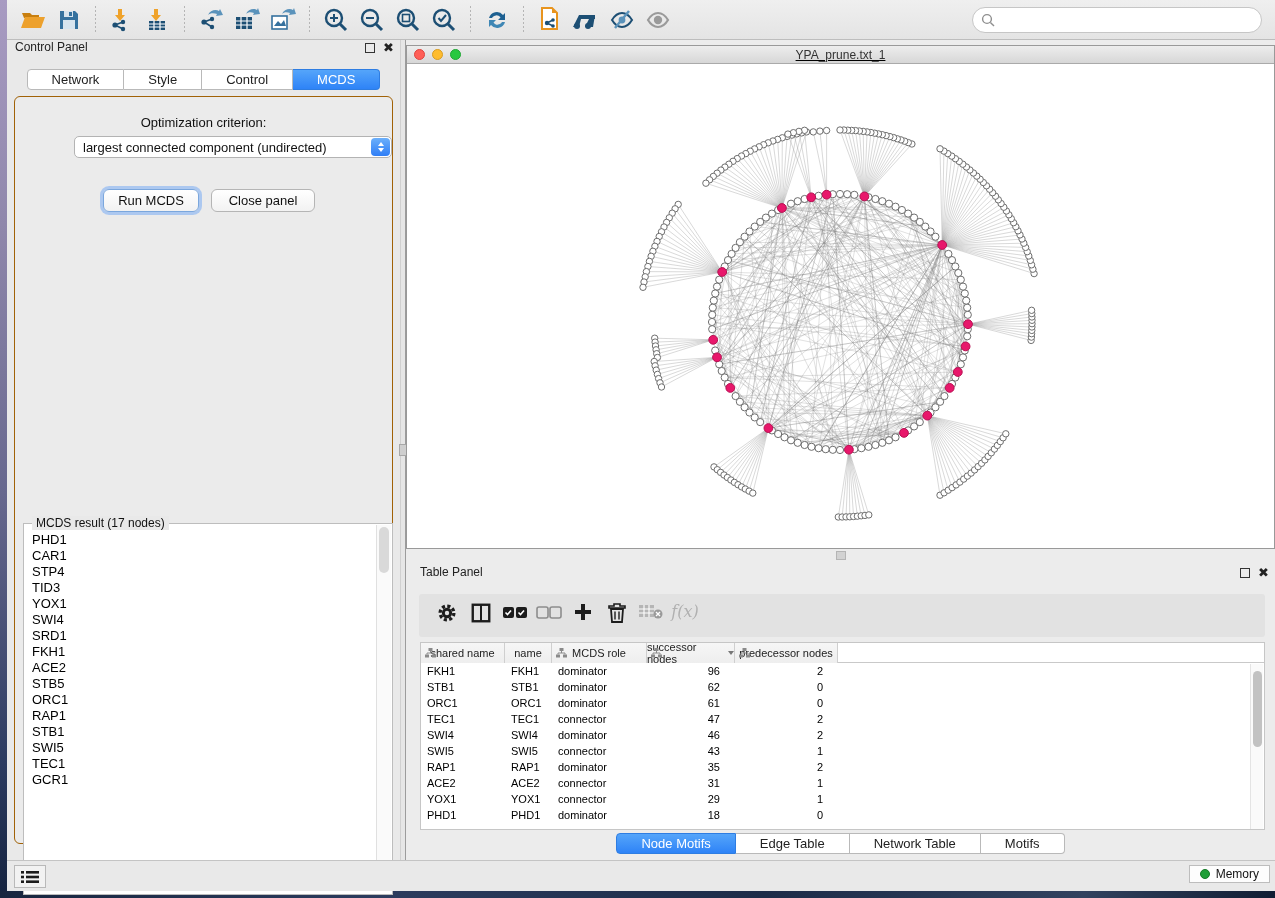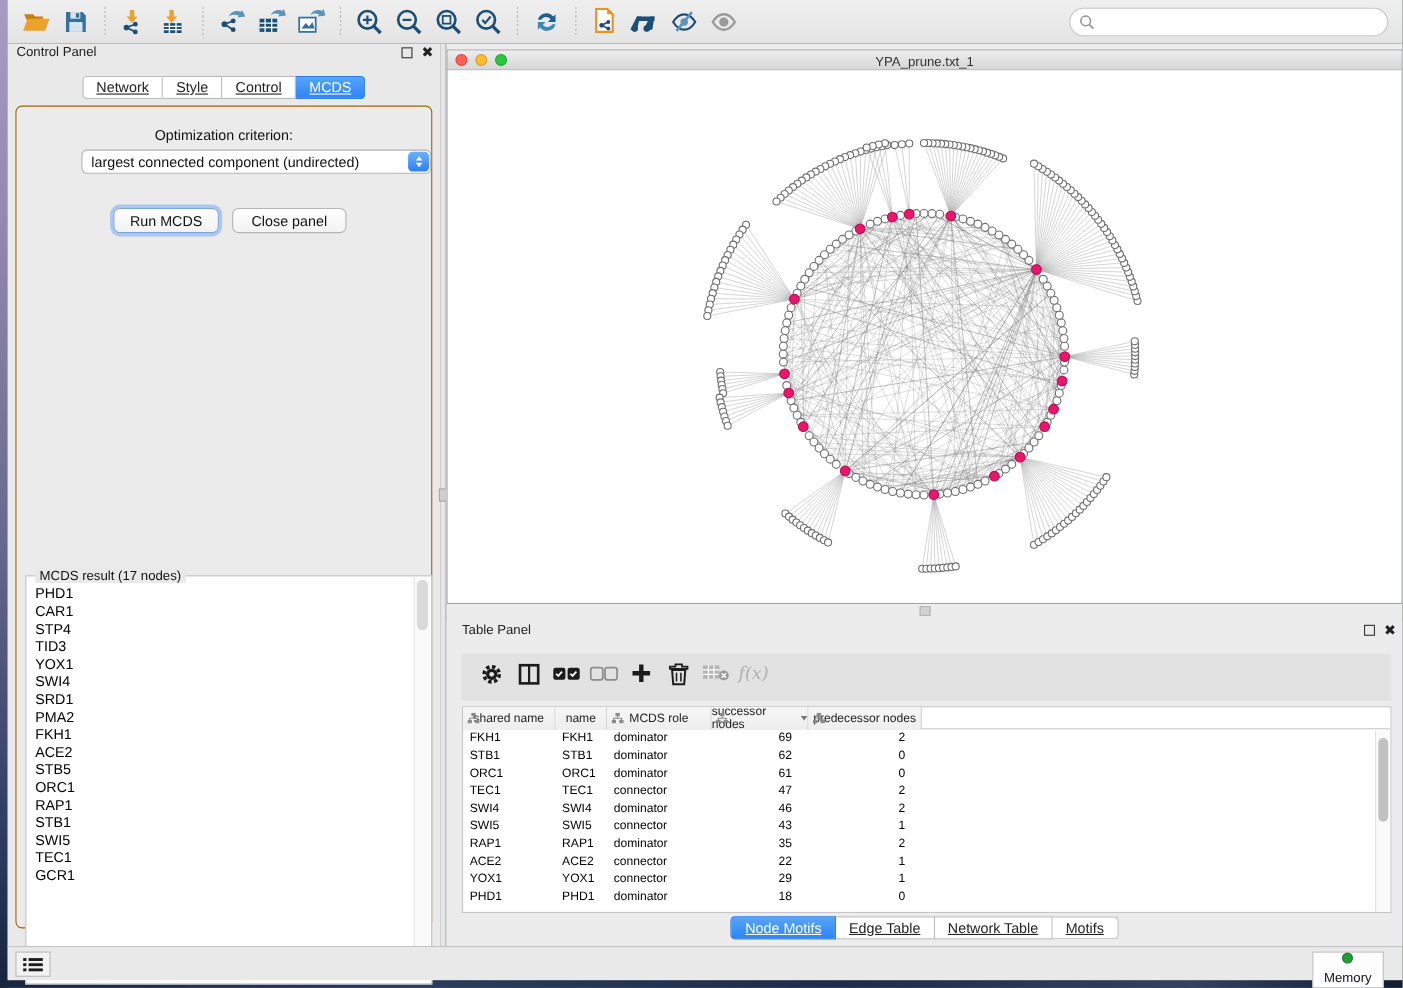--- a/index.html
+++ b/index.html
@@ -33,22 +33,22 @@
   .right-col { position:absolute; left:399px; top:40px; width:869px; height:820px; background:#ececec; }
 
   
   .panel-header { height:22px; display:flex; align-items:flex-start; padding:0 8px; font-size:12px; color:#222; position:relative; }
   .ph-icons { position:absolute; right:6px; top:3px; display:flex; gap:8px; align-items:center; }
   .float-btn { width:10px; height:10px; border:1.5px solid #333; background:transparent; }
   .close-btn { font-size:13px; font-weight:bold; color:#222; line-height:10px; }
 
   
   .seg-tabs { display:flex; justify-content:center; margin-top:7px; }
-  .seg-tabs .tab { height:21px; padding:0 12px; background:#fff; border:1px solid #b9b9b9; border-left:none;
-    font-size:13px; color:#222; display:flex; align-items:center;text-decoration:underline; }
+  .seg-tabs .tab { height:21px; padding:0 24px; background:#fff; border:1px solid #b9b9b9; border-left:none;
+    font-size:13px; color:#222; display:flex; align-items:center; }
   .seg-tabs .tab.first { border-left:1px solid #b9b9b9; border-radius:4px 0 0 4px; }
   .seg-tabs .tab.last { border-radius:0 4px 4px 0; }
   .seg-tabs .tab.active { background:linear-gradient(180deg,#55a5fa,#2e83f7); border-color:#2e7de2; color:#fff; }
 
   .cp-inner { position:absolute; left:7px; top:56px; width:379px; height:748px;
     background:#ebebeb; border:1px solid #a16207; border-radius:6px; }
   .opt-label { text-align:center; font-size:13px; color:#111; margin-top:18px; }
   .select-box { position:absolute; left:31px; top:39px; width:318px; height:22px; background:#fff;
     border:1px solid #b3b3b3; border-radius:5px; font-size:13px; color:#111; display:flex; align-items:center; padding-left:8px;margin-left:28px; }
   .select-stepper { position:absolute; right:1px; top:1px; width:19px; height:18px; border-radius:4px;
@@ -66,21 +66,21 @@
     border:1px solid #bdbdbd; background:#fff; }
   .mcds-legend { position:absolute; left:8px; top:-8px; background:#e9e9e9; padding:0 4px; font-size:12px; color:#111; }
   .mcds-list { position:absolute; left:1px; top:8px; width:352px; height:356px; overflow:hidden; }
   .mcds-item { font-size:13px; line-height:16px; padding-left:7px; color:#000; }
   .mcds-scroll { position:absolute; right:1px; top:1px; width:15px; height:363px; background:#fafafa; border-left:1px solid #e0e0e0; }
   .mcds-scroll .thumb { position:absolute; left:2px; top:2px; width:10px; height:46px; background:#d9d9d9; border-radius:5px; }
 
   
   .net-window { position:absolute; left:0; top:5px; width:869px; height:504px; border:1px solid #999; background:#fff; }
   .net-titlebar { height:18px; background:linear-gradient(180deg,#ededed,#d7d7d7); border-bottom:1px solid #aaa;
-    position:relative; display:flex; align-items:flex-end; justify-content:center; }
+    position:relative; display:flex; align-items:center; justify-content:center;text-decoration:underline; }
   .net-title { font-size:12px; color:#333; }
   .lights { position:absolute; left:7px; top:3px; display:flex; gap:7px; }
   .light { width:11px; height:11px; border-radius:50%; }
   .light.red { background:#ff5f57; border:0.5px solid #e0443e; }
   .light.yellow { background:#febc2e; border:0.5px solid #d89c22; }
   .light.green { background:#28c840; border:0.5px solid #1ea733; }
   .net-canvas { position:absolute; left:0; top:18px; width:867px; height:484px; background:#fff; }
   .h-splitter-grip { position:absolute; left:430px; top:511px; width:10px; height:9px; background:#d2d2d2; border:1px solid #b5b5b5; }
 
   
@@ -102,22 +102,22 @@
   .grid-vscroll { position:absolute; right:1px; top:21px; width:13px; height:165px; background:#fafafa; border-left:1px solid #e4e4e4; }
   .grid-vscroll .thumb { position:absolute; left:1.5px; top:7px; width:9px; height:76px; background:#c2c2c2; border-radius:5px; }
 
   .tp-tabs { position:absolute; left:0; top:268px; width:869px; display:flex; justify-content:center; }
   .tp-tabs .tab { height:21px; }
 
   
   .status-bar { position:absolute; left:0; top:860px; width:1268px; height:31px; background:#e9e9e9; border-top:1px solid #c4c4c4; }
   .list-btn { position:absolute; left:7px; top:4px; width:32px; height:23px; background:#f2f2f2; border:1px solid #b9b9b9;
     display:flex; align-items:center; justify-content:center; }
-  .memory-btn { position:absolute; right:17px; top:4px; height:34px; padding:0 10px; background:#fdfdfd; border:1px solid #bdbdbd;
-    display:flex; align-items:center; gap:6px; font-size:12px; color:#111;flex-direction:column; }
+  .memory-btn { position:absolute; right:5px; top:4px; height:18px; padding:0 10px; background:#fdfdfd; border:1px solid #bdbdbd;
+    display:flex; align-items:center; gap:6px; font-size:12px; color:#111; }
   .mem-dot { width:10px; height:10px; border-radius:50%; background:#1f9e37; border:1px solid #157a27; }
 </style>
 </head>
 <body>
 
 <div class="wall-left"></div>
 <div class="wall-bottom"></div>
 
 <div class="app">
 
@@ -287,21 +287,20 @@
       <div class="mcds-fieldset">
         <div class="mcds-legend">MCDS result (17 nodes)</div>
         <div class="mcds-list" id="mcds-list">
             <div class="mcds-item">PHD1</div>
             <div class="mcds-item">CAR1</div>
             <div class="mcds-item">STP4</div>
             <div class="mcds-item">TID3</div>
             <div class="mcds-item">YOX1</div>
             <div class="mcds-item">SWI4</div>
             <div class="mcds-item">SRD1</div>
-            <div class="mcds-item">PMA2</div>
             <div class="mcds-item">FKH1</div>
             <div class="mcds-item">ACE2</div>
             <div class="mcds-item">STB5</div>
             <div class="mcds-item">ORC1</div>
             <div class="mcds-item">RAP1</div>
             <div class="mcds-item">STB1</div>
             <div class="mcds-item">SWI5</div>
             <div class="mcds-item">TEC1</div>
             <div class="mcds-item">GCR1</div>
           </div>
@@ -1237,21 +1236,21 @@
                 <path d="M5.5 3v2M2 6.5V5h7v1.5" stroke="#8a8a8a" fill="none"></path>
               </svg>
               <span>predecessor nodes</span>
             </div>
           </div>
         <div id="grid-body">
             <div class="tr">
               <div class="td c0" style="width:84px">FKH1</div>
               <div class="td c1" style="width:47px">FKH1</div>
               <div class="td c2" style="width:95px">dominator</div>
-              <div class="td c3" style="width:88px">69</div>
+              <div class="td c3" style="width:88px">96</div>
               <div class="td c4" style="width:103px">2</div>
             </div>
             <div class="tr">
               <div class="td c0" style="width:84px">STB1</div>
               <div class="td c1" style="width:47px">STB1</div>
               <div class="td c2" style="width:95px">dominator</div>
               <div class="td c3" style="width:88px">62</div>
               <div class="td c4" style="width:103px">0</div>
             </div>
             <div class="tr">
@@ -1286,21 +1285,21 @@
               <div class="td c0" style="width:84px">RAP1</div>
               <div class="td c1" style="width:47px">RAP1</div>
               <div class="td c2" style="width:95px">dominator</div>
               <div class="td c3" style="width:88px">35</div>
               <div class="td c4" style="width:103px">2</div>
             </div>
             <div class="tr">
               <div class="td c0" style="width:84px">ACE2</div>
               <div class="td c1" style="width:47px">ACE2</div>
               <div class="td c2" style="width:95px">connector</div>
-              <div class="td c3" style="width:88px">22</div>
+              <div class="td c3" style="width:88px">31</div>
               <div class="td c4" style="width:103px">1</div>
             </div>
             <div class="tr">
               <div class="td c0" style="width:84px">YOX1</div>
               <div class="td c1" style="width:47px">YOX1</div>
               <div class="td c2" style="width:95px">connector</div>
               <div class="td c3" style="width:88px">29</div>
               <div class="td c4" style="width:103px">1</div>
             </div>
             <div class="tr">

